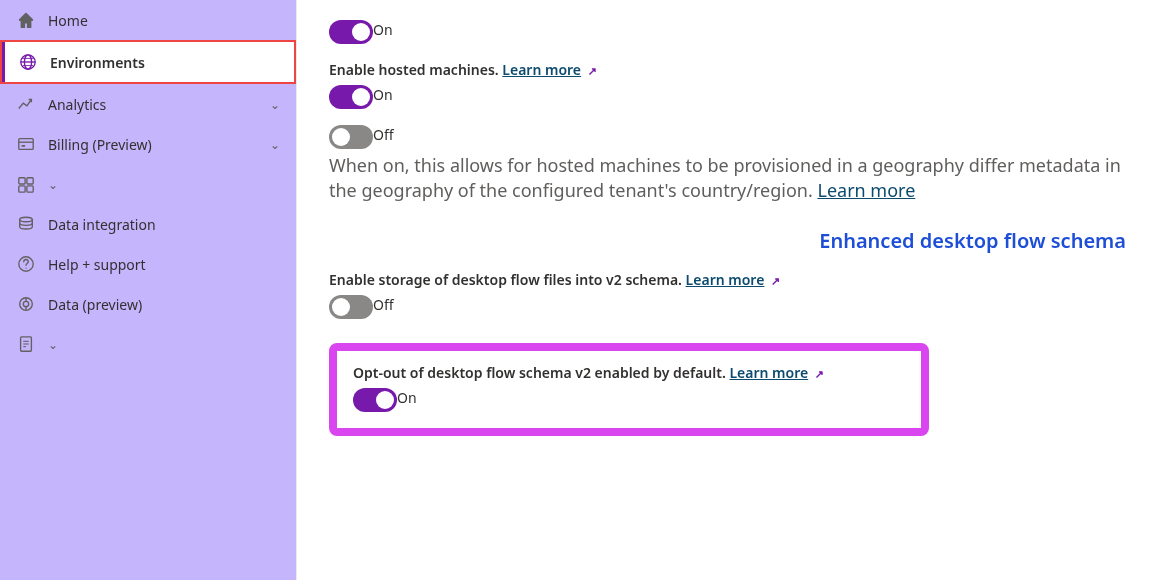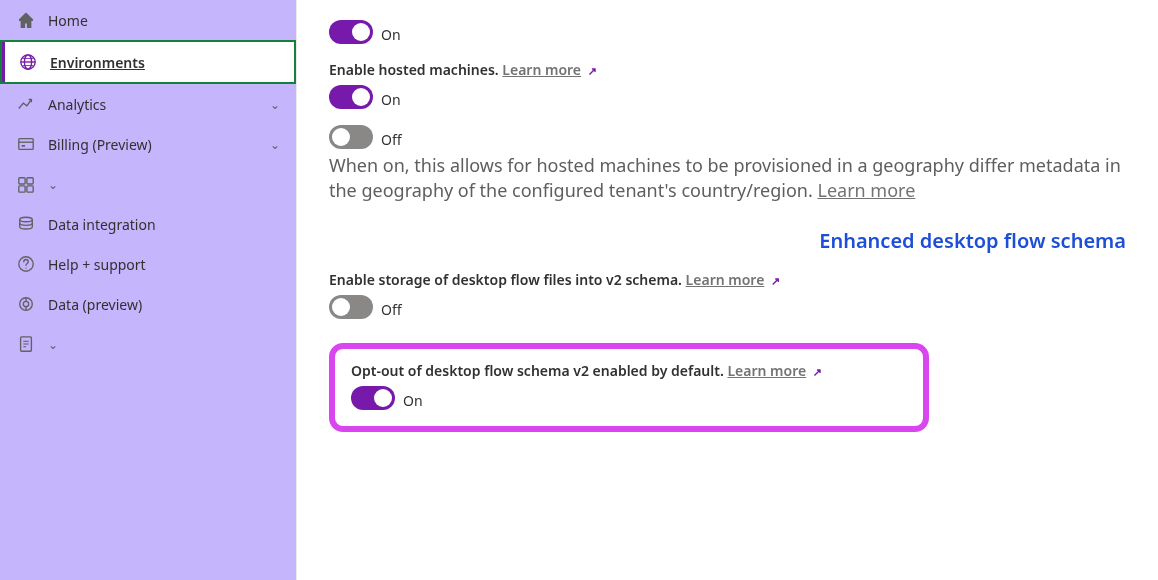--- a/index.html
+++ b/index.html
@@ -22,23 +22,22 @@
       padding: 10px 16px;
       cursor: pointer;
       gap: 12px;
       position: relative;
       font-size: 14px;
       color: #323130;
     }
     .sidebar-item.active {
       font-weight: 600;
       color: #323130;
-      border: 2px solid #15803d;
+      border: 2px solid #ef4444;
       background: #fff;
-      text-decoration: underline;
     }
     .sidebar-item.active::before {
       content: '';
       position: absolute;
       left: 0;
       top: 0;
       bottom: 0;
       width: 3px;
       background: #7719aa;
     }
@@ -73,22 +72,21 @@
       color: #323130;
     }
     .setting-desc {
       font-size: 18px;
       color: #605e5c;
       margin-bottom: 8px;
       line-height: 1.4;
     }
     .toggle-row {
       display: flex;
-      align-items: flex-end;
-      gap: 8px;
+      align-items: flex-start;
       margin-bottom: 4px;
     }
     .toggle {
       width: 44px;
       height: 24px;
       border-radius: 12px;
       position: relative;
       cursor: pointer;
       flex-shrink: 0;
     }
@@ -101,21 +99,21 @@
       border-radius: 50%;
       position: absolute;
       top: 3px;
       transition: left 0.2s;
     }
     .toggle.on .toggle-thumb { left: 23px; }
     .toggle.off .toggle-thumb { left: 3px; }
     .toggle-text { font-size: 14px; color: #323130; }
 
     .link-purple {
-      color: #737373;
+      color: #0c4a6e;
       text-decoration: underline;
       cursor: pointer;
     }
     .ext-icon {
       display: inline-block;
       font-size: 11px;
       color: #7719aa;
       margin-left: 3px;
     }
 
@@ -123,22 +121,22 @@
     .section-heading {
       font-size: 20px;
       font-weight: 600;
       color: #1d4ed8;
       margin: 24px 0 16px 0;
       text-align: right;
     }
 
     
     .highlight-box {
-      border: 6px solid #d946ef;
-      border-radius: 14px;
+      border: 8px solid #d946ef;
+      border-radius: 8px;
       padding: 12px 16px;
       margin-top: 8px;
       display: inline-block;
       min-width: 600px;
     }
 
     svg.icon-svg { width: 18px; height: 18px; }
   </style>
 </head>
 <body>

